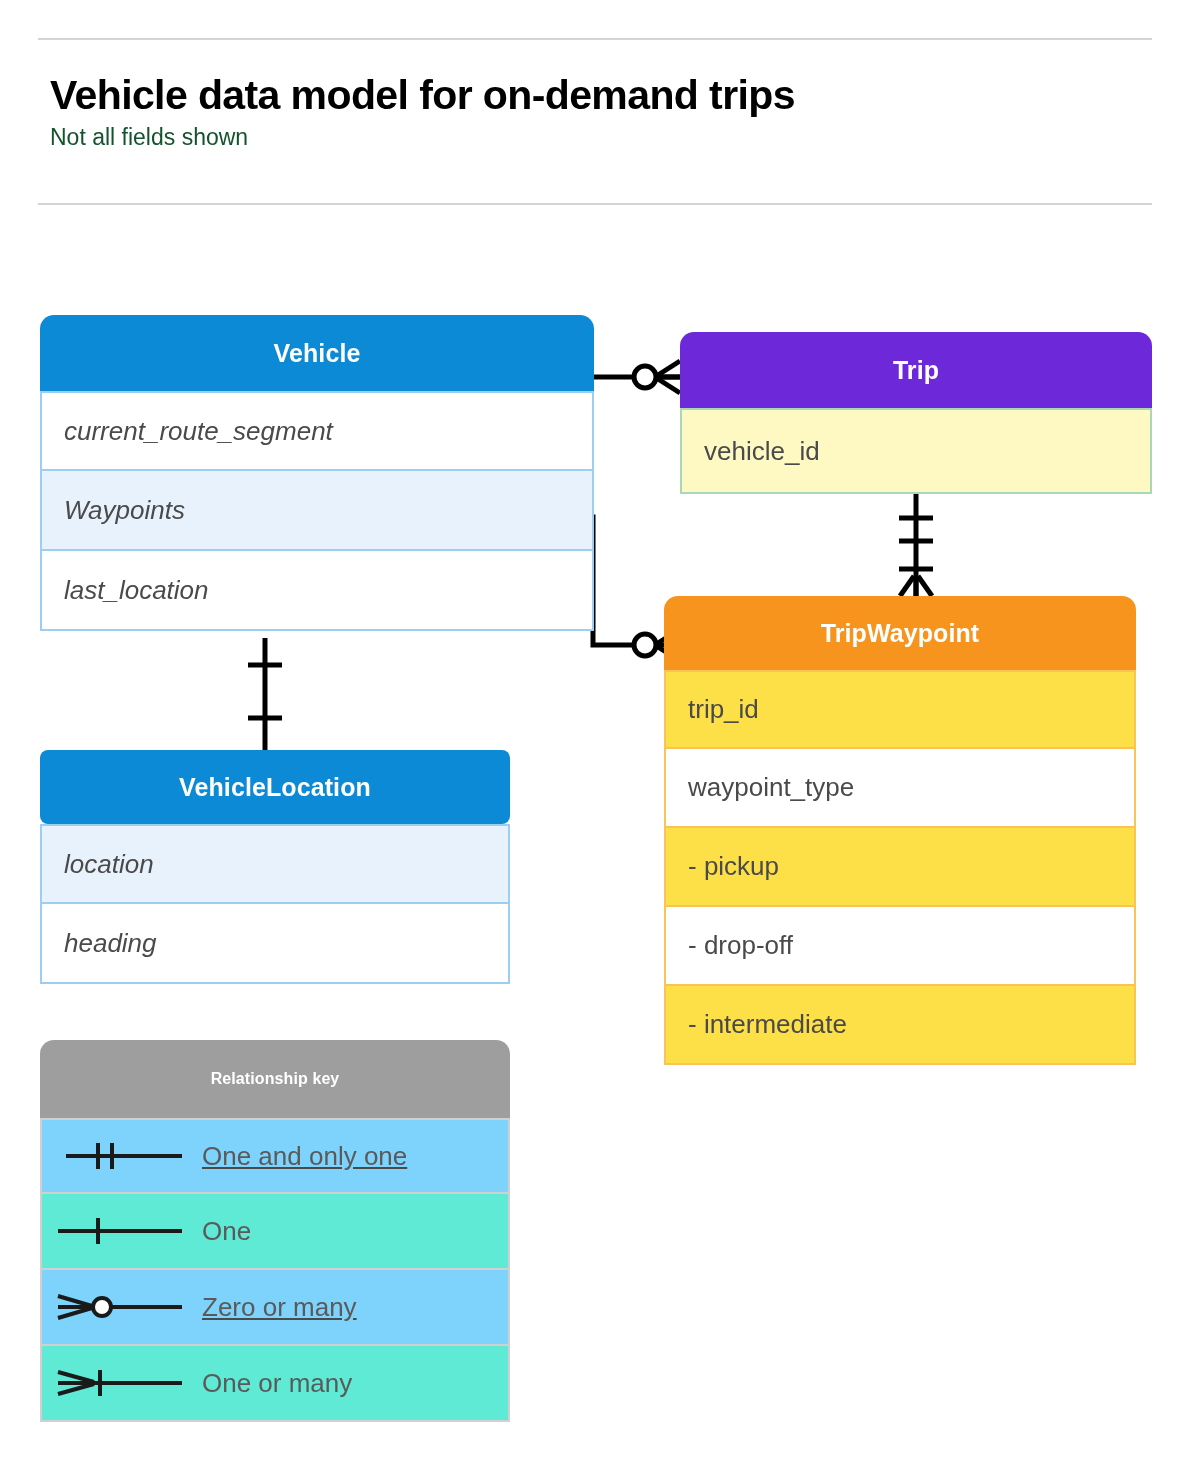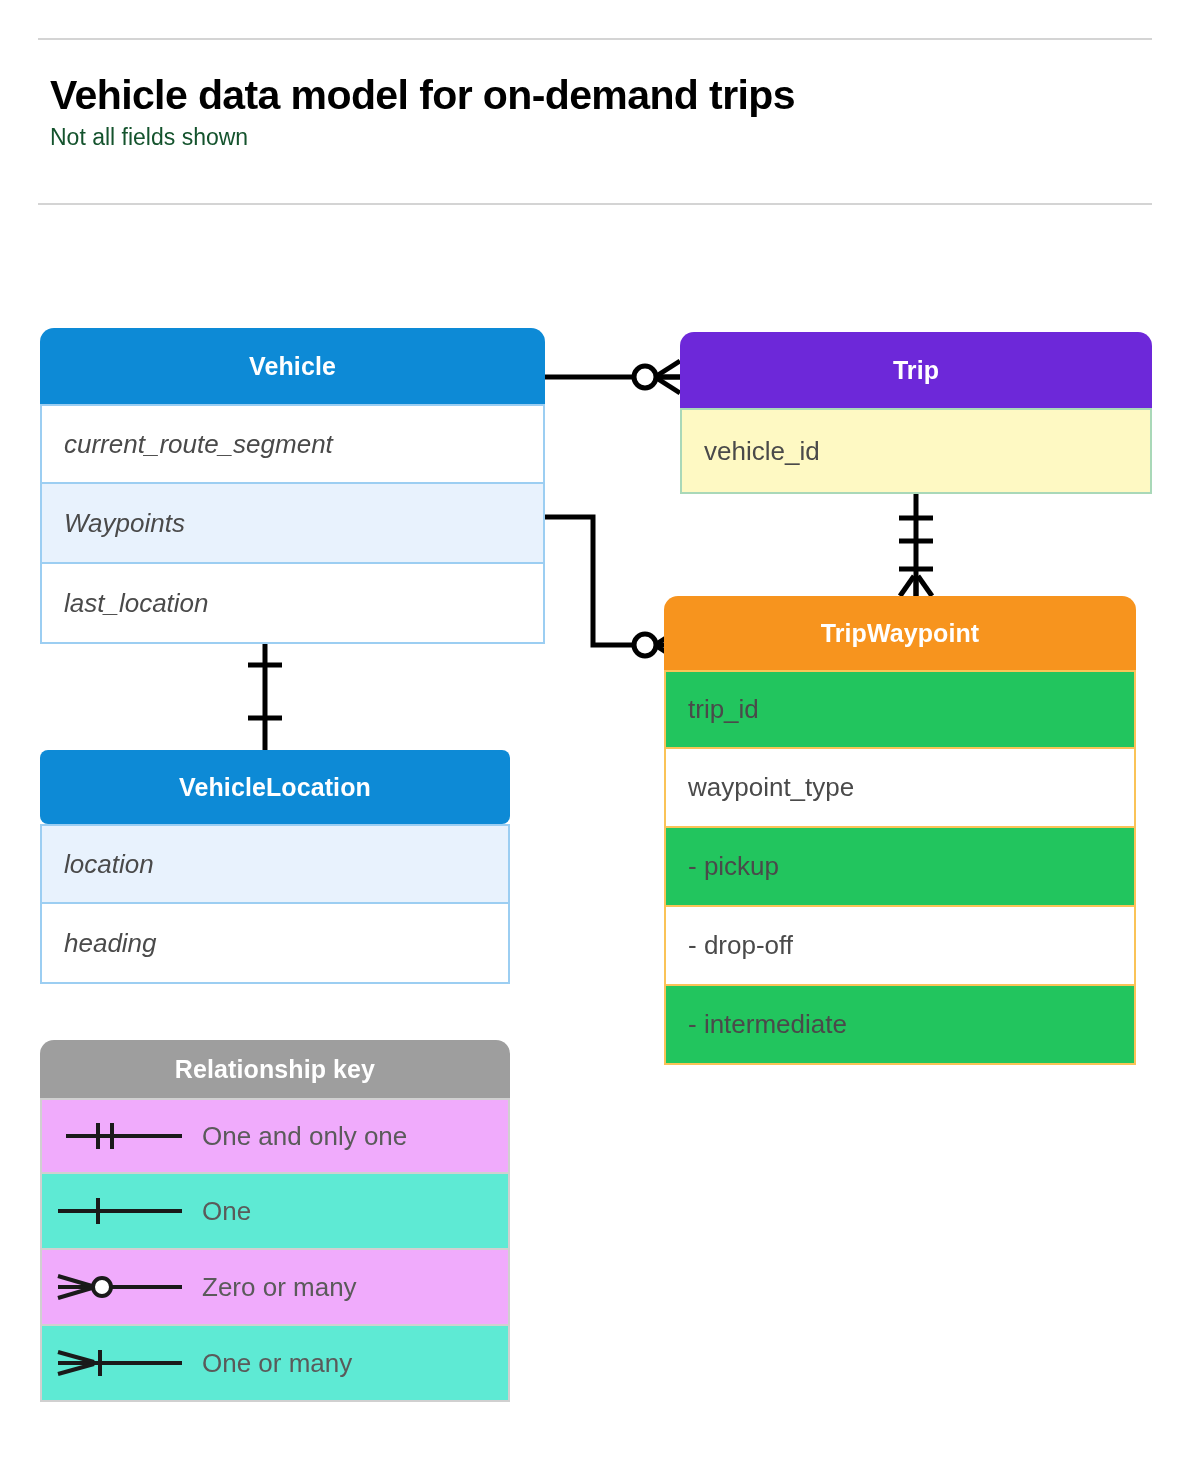--- a/index.html
+++ b/index.html
@@ -85,46 +85,46 @@
   .theme-blue .entity-row.hl { background: #e8f2fd; }
 
   
   .theme-green .entity-header { background: #6d28d9; }
   .theme-green .entity-row { border-color: #a9d8b8; background: #ffffff; }
   .theme-green .entity-row.hl { background: #fef9c3; }
 
   
   .theme-orange .entity-header { background: #f7941e; }
   .theme-orange .entity-row { border-color: #fac357; background: #ffffff; }
-  .theme-orange .entity-row.hl { background: #22c55e; }
+  .theme-orange .entity-row.hl { background: #fde047; }
 
   
   .theme-grey .entity-header { background: #9e9e9e; }
   .theme-grey .entity-row { border-color: #d0d0d0; background: #5eead4; }
-  .theme-grey .entity-row.hl { background: #f0abfc; }
-
-  
-  #entity-vehicle          { left: 40px;  top: 328px; width: 505px; }
+  .theme-grey .entity-row.hl { background: #7dd3fc; text-decoration: underline; }
+
+  
+  #entity-vehicle          { left: 40px;  top: 315px; width: 554px; }
   #entity-vehicle .entity-header { height: 76px; }
   #entity-vehicle .entity-row    { height: 80px; }
 
   #entity-trip             { left: 680px; top: 332px; width: 472px; }
   #entity-trip .entity-header { height: 76px; }
   #entity-trip .entity-row    { height: 86px; }
 
   #entity-tripwaypoint     { left: 664px; top: 596px; width: 472px; }
   #entity-tripwaypoint .entity-header { height: 74px; }
   #entity-tripwaypoint .entity-row    { height: 79px; }
 
   #entity-vehiclelocation  { left: 40px;  top: 750px; width: 470px; }
   #entity-vehiclelocation .entity-header { height: 74px; border-radius: 8px; }
   #entity-vehiclelocation .entity-row    { height: 80px; }
 
   #legend-box              { left: 40px;  top: 1040px; width: 470px; }
-  #legend-box .entity-header { height: 58px; font-size: 25px; }
+  #legend-box .entity-header { height: 78px; font-size: 16px; }
   #legend-box .entity-row    { height: 76px; padding-left: 0; }
 
   .legend-glyph {
     width: 160px;
     height: 100%;
     flex: 0 0 160px;
     display: flex;
     align-items: center;
     justify-content: center;
   }

